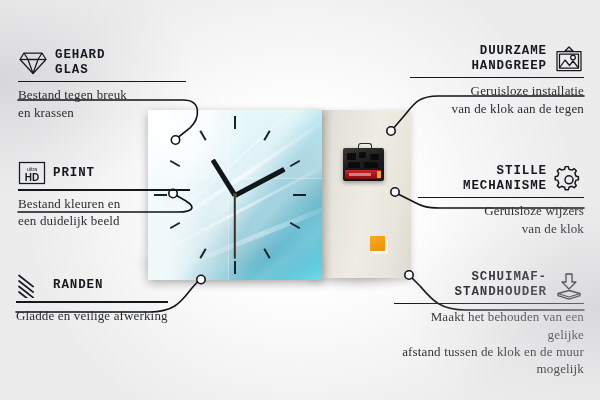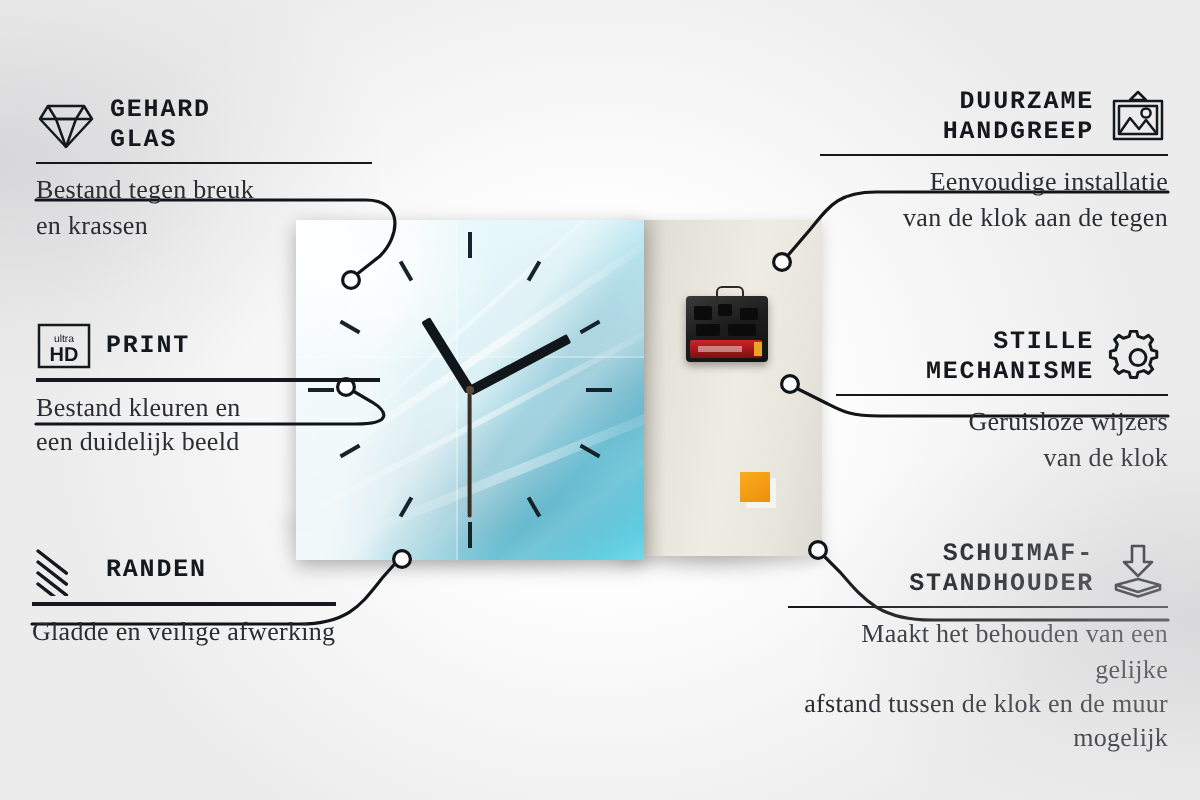--- a/index.html
+++ b/index.html
@@ -95,21 +95,21 @@
   .batt-label{position:absolute;left:4px;top:3px;width:22px;height:3px;background:rgba(255,255,255,.45);}
   .foam{
     position:absolute;left:222px;top:128px;width:15px;height:15px;
     background:linear-gradient(150deg,#f9ab1c 0%,#ef8f0d 100%);
     box-shadow:3px 3px 0 rgba(255,255,255,.55);
   }
 
   
   .callout{position:absolute;}
   .head{display:flex;align-items:center;gap:7px;}
-  .head.right{justify-content:flex-end;}
+  .head.right{justify-content:flex-end;align-items:flex-end;}
   .title{
     font-family:Liberation Mono, monospace;
     font-weight:700;font-size:12.5px;letter-spacing:.9px;color:#15181c;
     line-height:1.18;text-transform:uppercase;
   }
   .title.r{text-align:right;}
   .rule{height:1.6px;background:#15181c;margin:3px 0 4px;}
   .desc{
     font-family:"Liberation Serif", serif;
     font-size:13px;color:#2a2d31;line-height:1.34;letter-spacing:.15px;
@@ -277,21 +277,21 @@
           <path d="M15,1 L11,5 H19 Z"></path>
           <rect x="3" y="5.5" width="24" height="19"></rect>
           <rect x="5.5" y="8" width="19" height="14"></rect>
           <path d="M5.5,22 L11,14 L15.5,19.5 L19,15 L24.5,22"></path>
           <circle cx="19" cy="11.5" r="2.3"></circle>
         </g>
       </svg>
     </div>
     <div class="rule"></div>
     <div class="desc r">
-      <div>Eenvoudige installatie</div>
+      <div>Geruisloze installatie</div>
       <div>van de klok aan de tegen</div>
     </div>
   </div>
 
   <div class="callout" style="left:418px;top:164px;width:166px;">
     <div class="head right">
       <div class="title r">
         <div>STILLE</div>
         <div>MECHANISME</div>
       </div>

